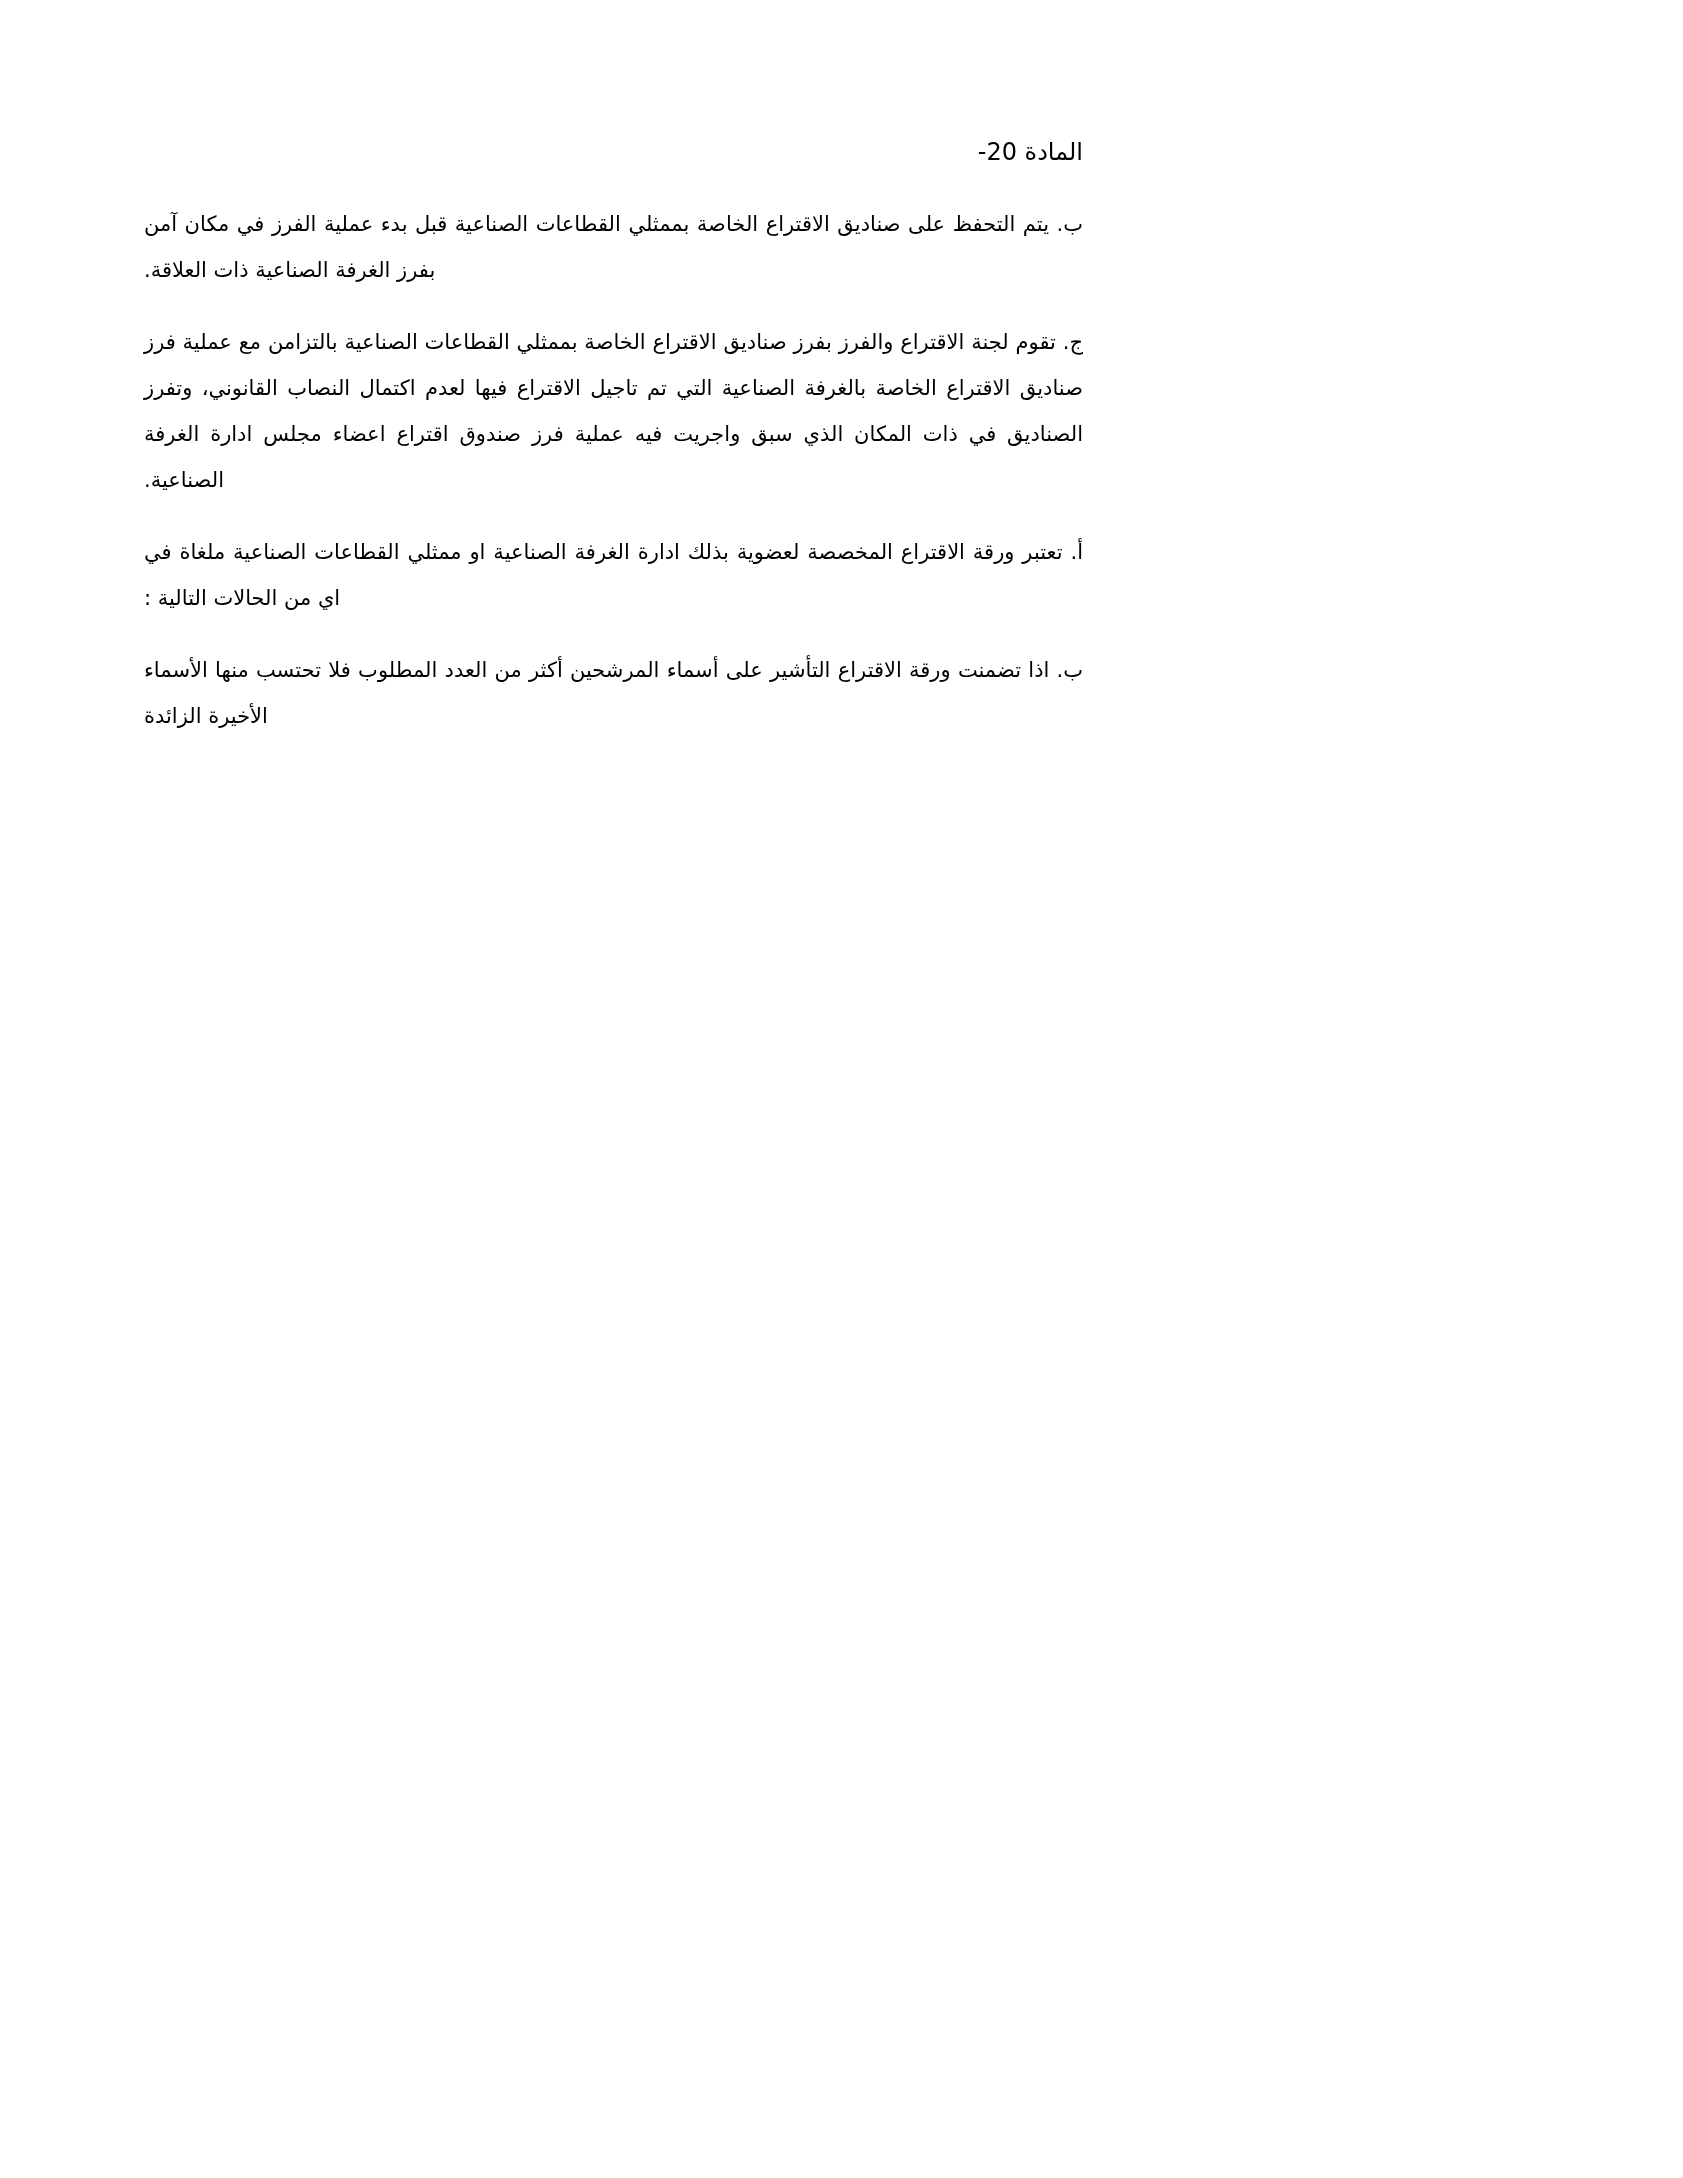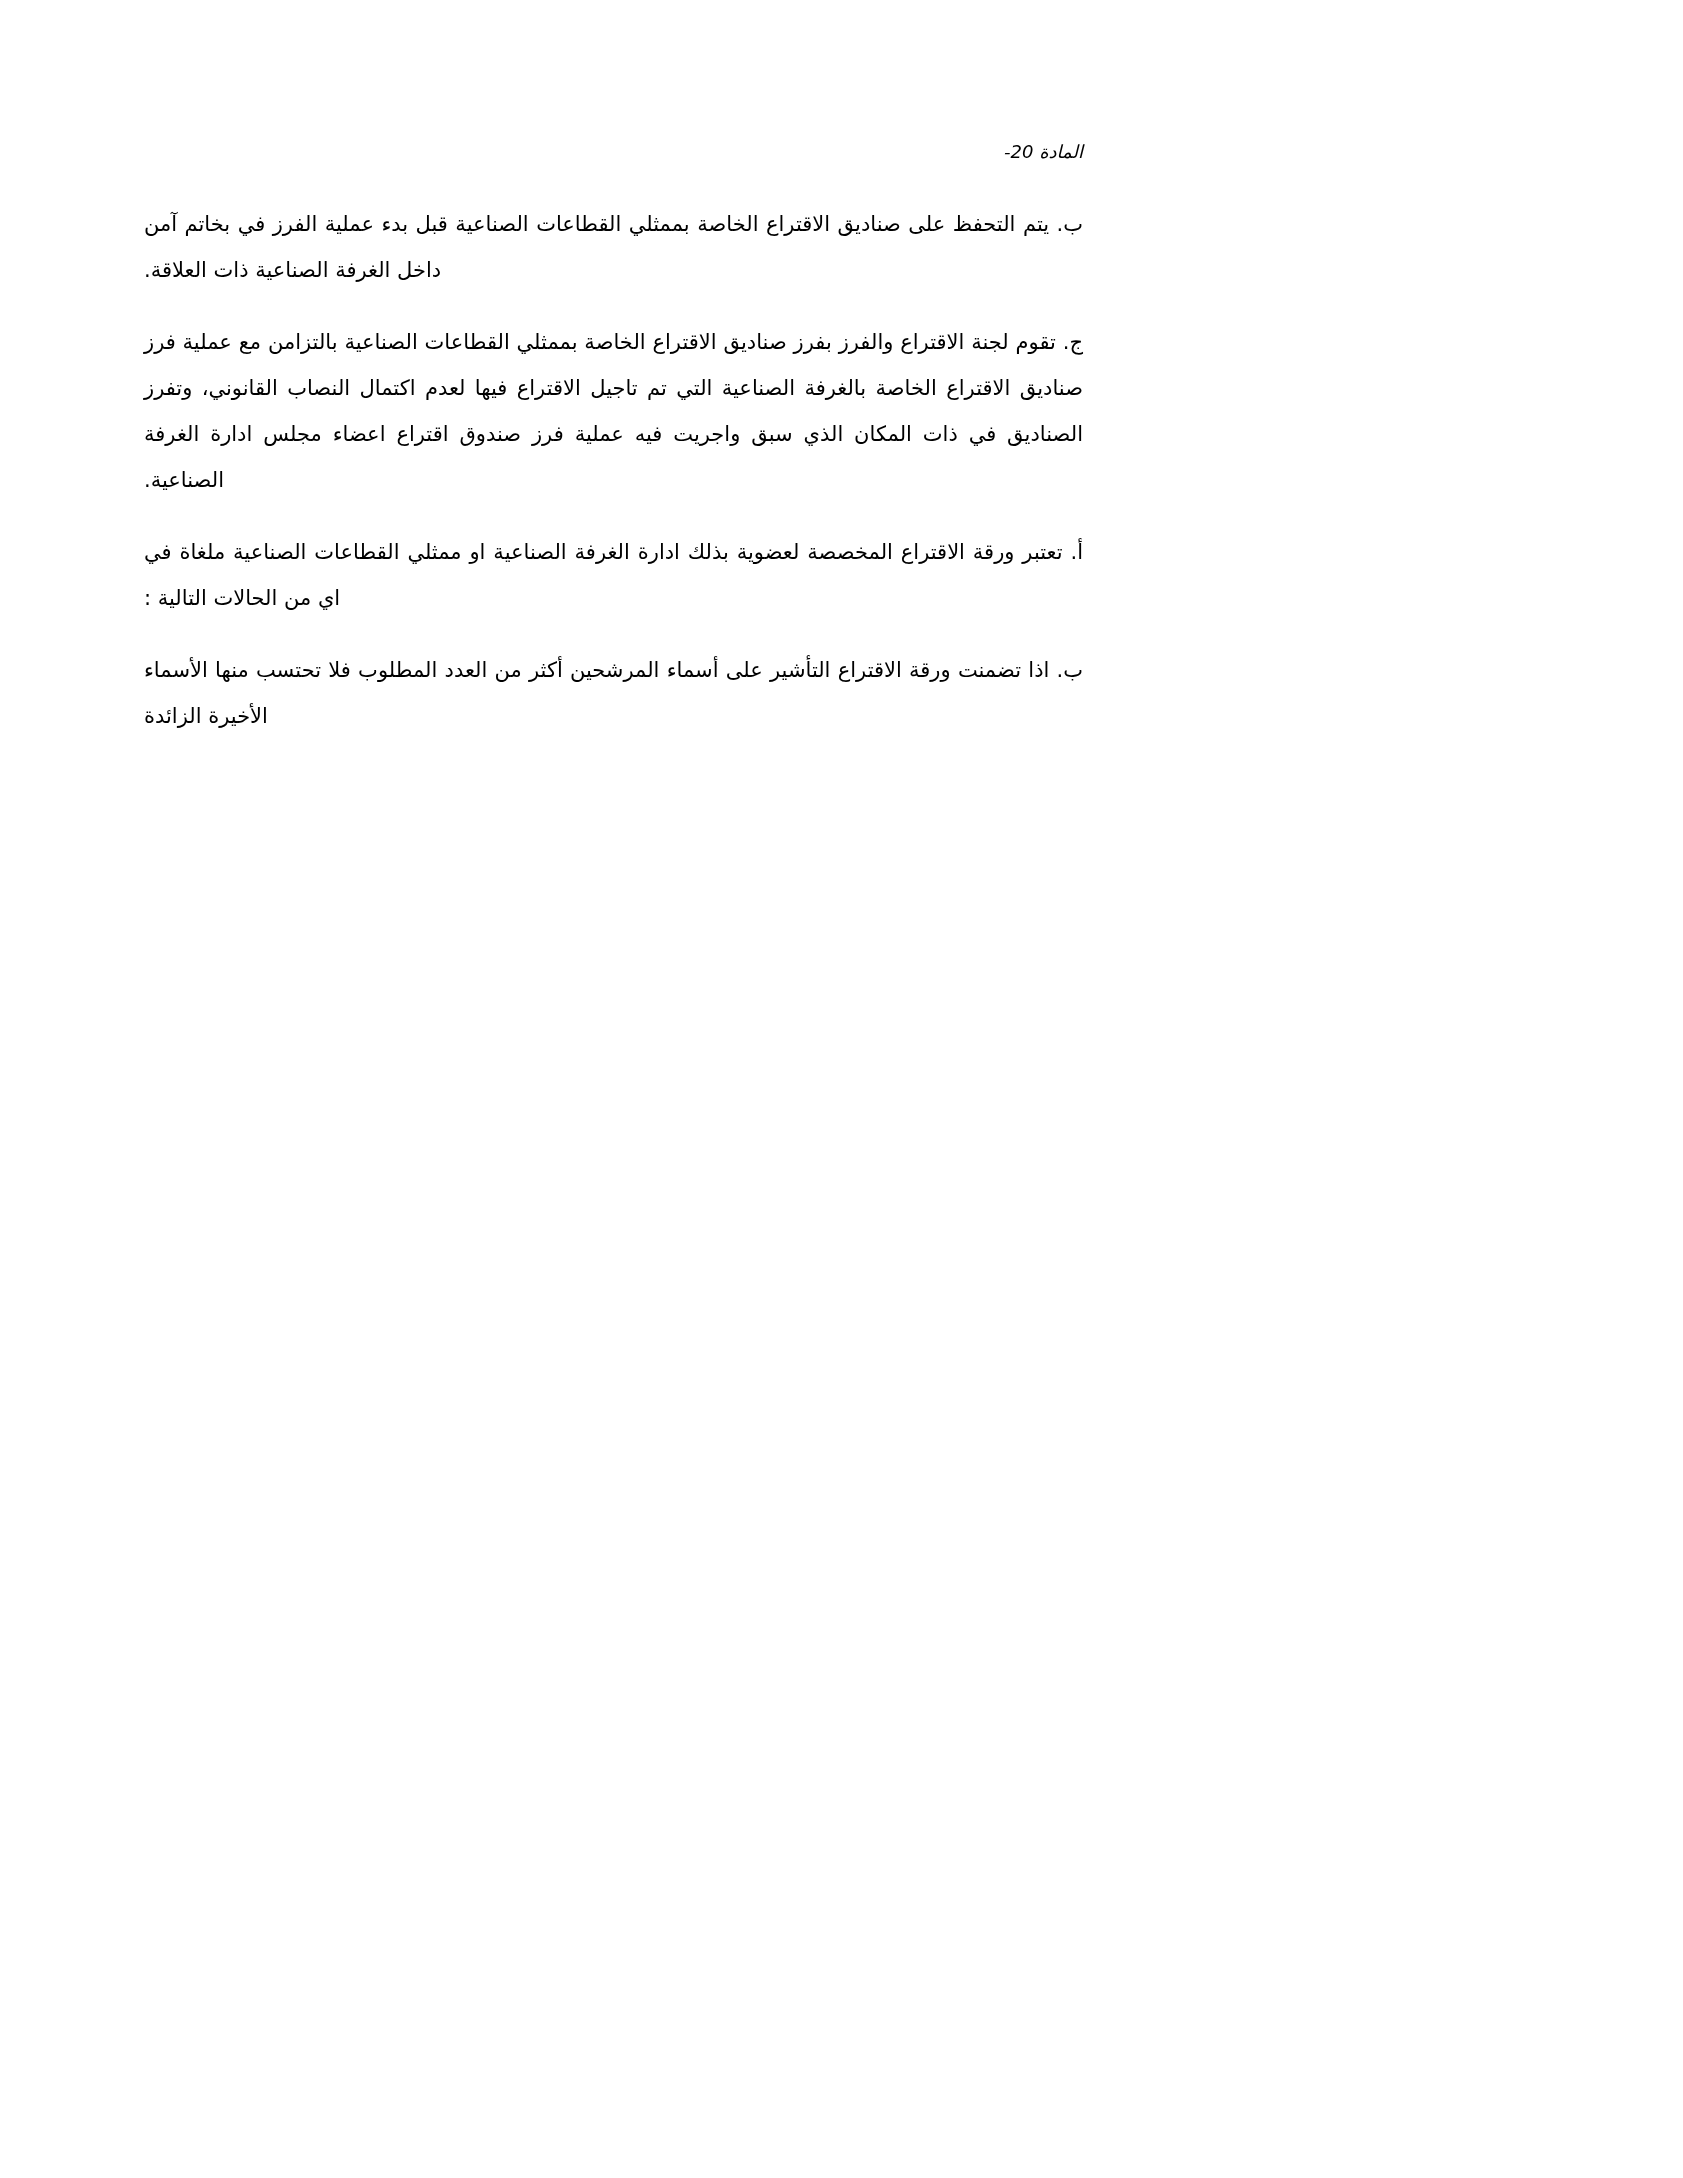--- a/index.html
+++ b/index.html
@@ -24,25 +24,24 @@
     position: absolute;
     top: 129px;
     left: 144px;
     width: 939px;
     direction: rtl;
     font-size: 21px;
     line-height: 46px;
     color: #000000;
   }
   .heading {
-    font-size: 18px;
+    font-size: 24px;
     font-weight: 400;
     margin: 0 0 26px 0;
     text-align: right;
-    font-style: italic;
   }
   .para {
     margin: 0 0 26px 0;
     text-align: justify;
     text-align-last: left;
     -moz-text-align-last: left;
   }
   .cases-list {
     list-style: none;
     margin: 14px 0 26px 0;
@@ -56,21 +55,21 @@
     margin-top: 48px;
   }
 </style>
 </head>
 <body>
 
 <main class="page">
   <section class="doc" dir="rtl" lang="ar">
 
     <h2 class="heading">المادة 20-</h2>
-    <p class="para">ب. يتم التحفظ على صناديق الاقتراع الخاصة بممثلي القطاعات الصناعية قبل بدء عملية الفرز في بخاتم آمن داخل الغرفة الصناعية ذات العلاقة.</p>
+    <p class="para">ب. يتم التحفظ على صناديق الاقتراع الخاصة بممثلي القطاعات الصناعية قبل بدء عملية الفرز في مكان آمن بفرز الغرفة الصناعية ذات العلاقة.</p>
     <p class="para">ج. تقوم لجنة الاقتراع والفرز بفرز صناديق الاقتراع الخاصة بممثلي القطاعات الصناعية بالتزامن مع عملية فرز صناديق الاقتراع الخاصة بالغرفة الصناعية التي تم تاجيل الاقتراع فيها لعدم اكتمال النصاب القانوني، وتفرز الصناديق في ذات المكان الذي سبق واجريت فيه عملية فرز صندوق اقتراع اعضاء مجلس ادارة الغرفة الصناعية.</p>
 
     <p class="para">أ. تعتبر ورقة الاقتراع المخصصة لعضوية بذلك ادارة الغرفة الصناعية او ممثلي القطاعات الصناعية ملغاة في اي من الحالات التالية :</p>
     <p class="para">ب. اذا تضمنت ورقة الاقتراع التأشير على أسماء المرشحين أكثر من العدد المطلوب فلا تحتسب منها الأسماء الأخيرة الزائدة</p>
 
 
   </section>
 </main>
 
 

